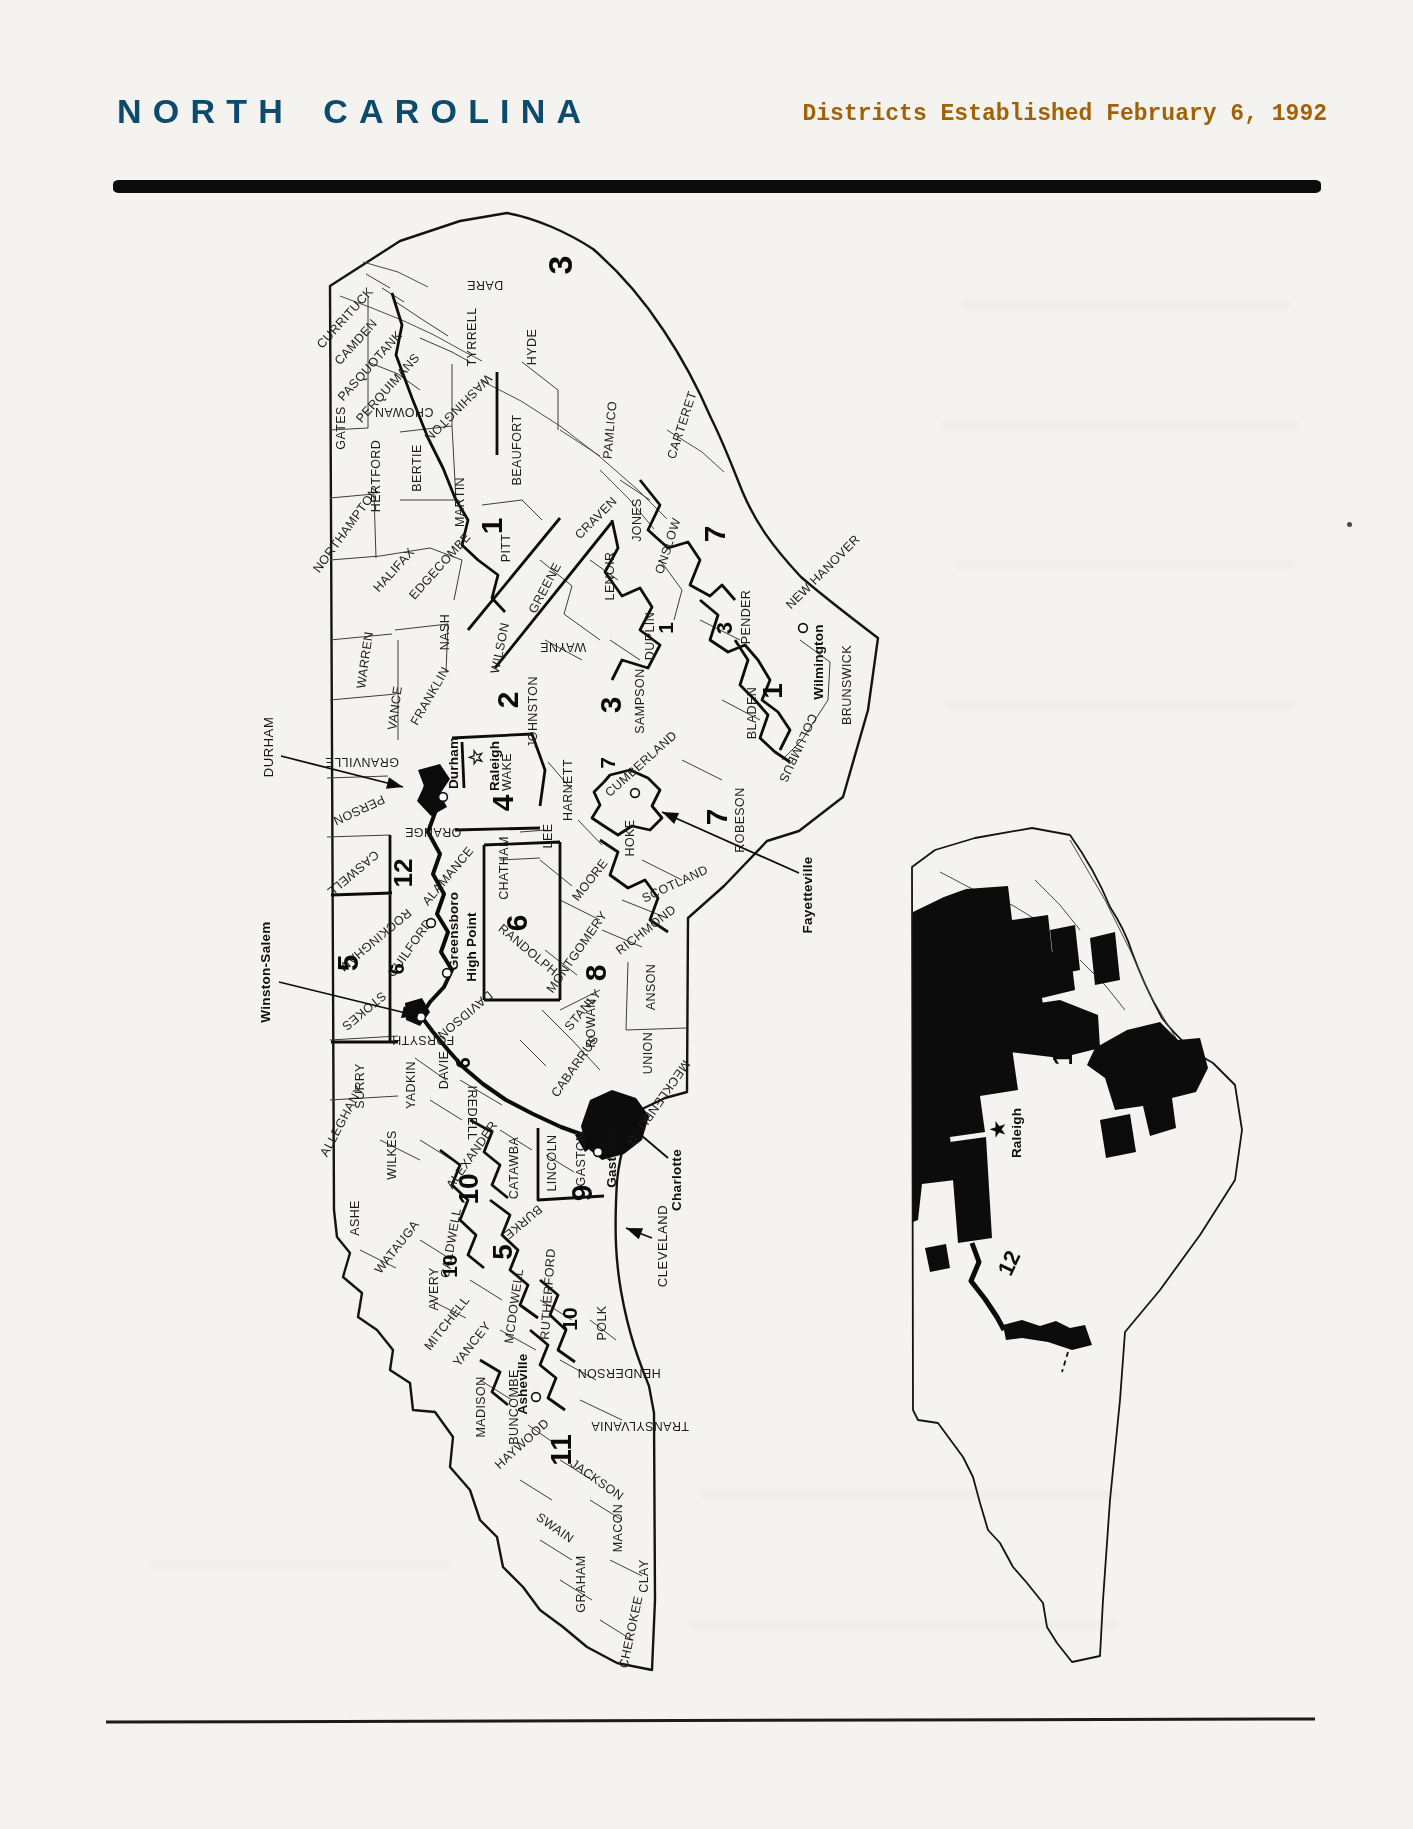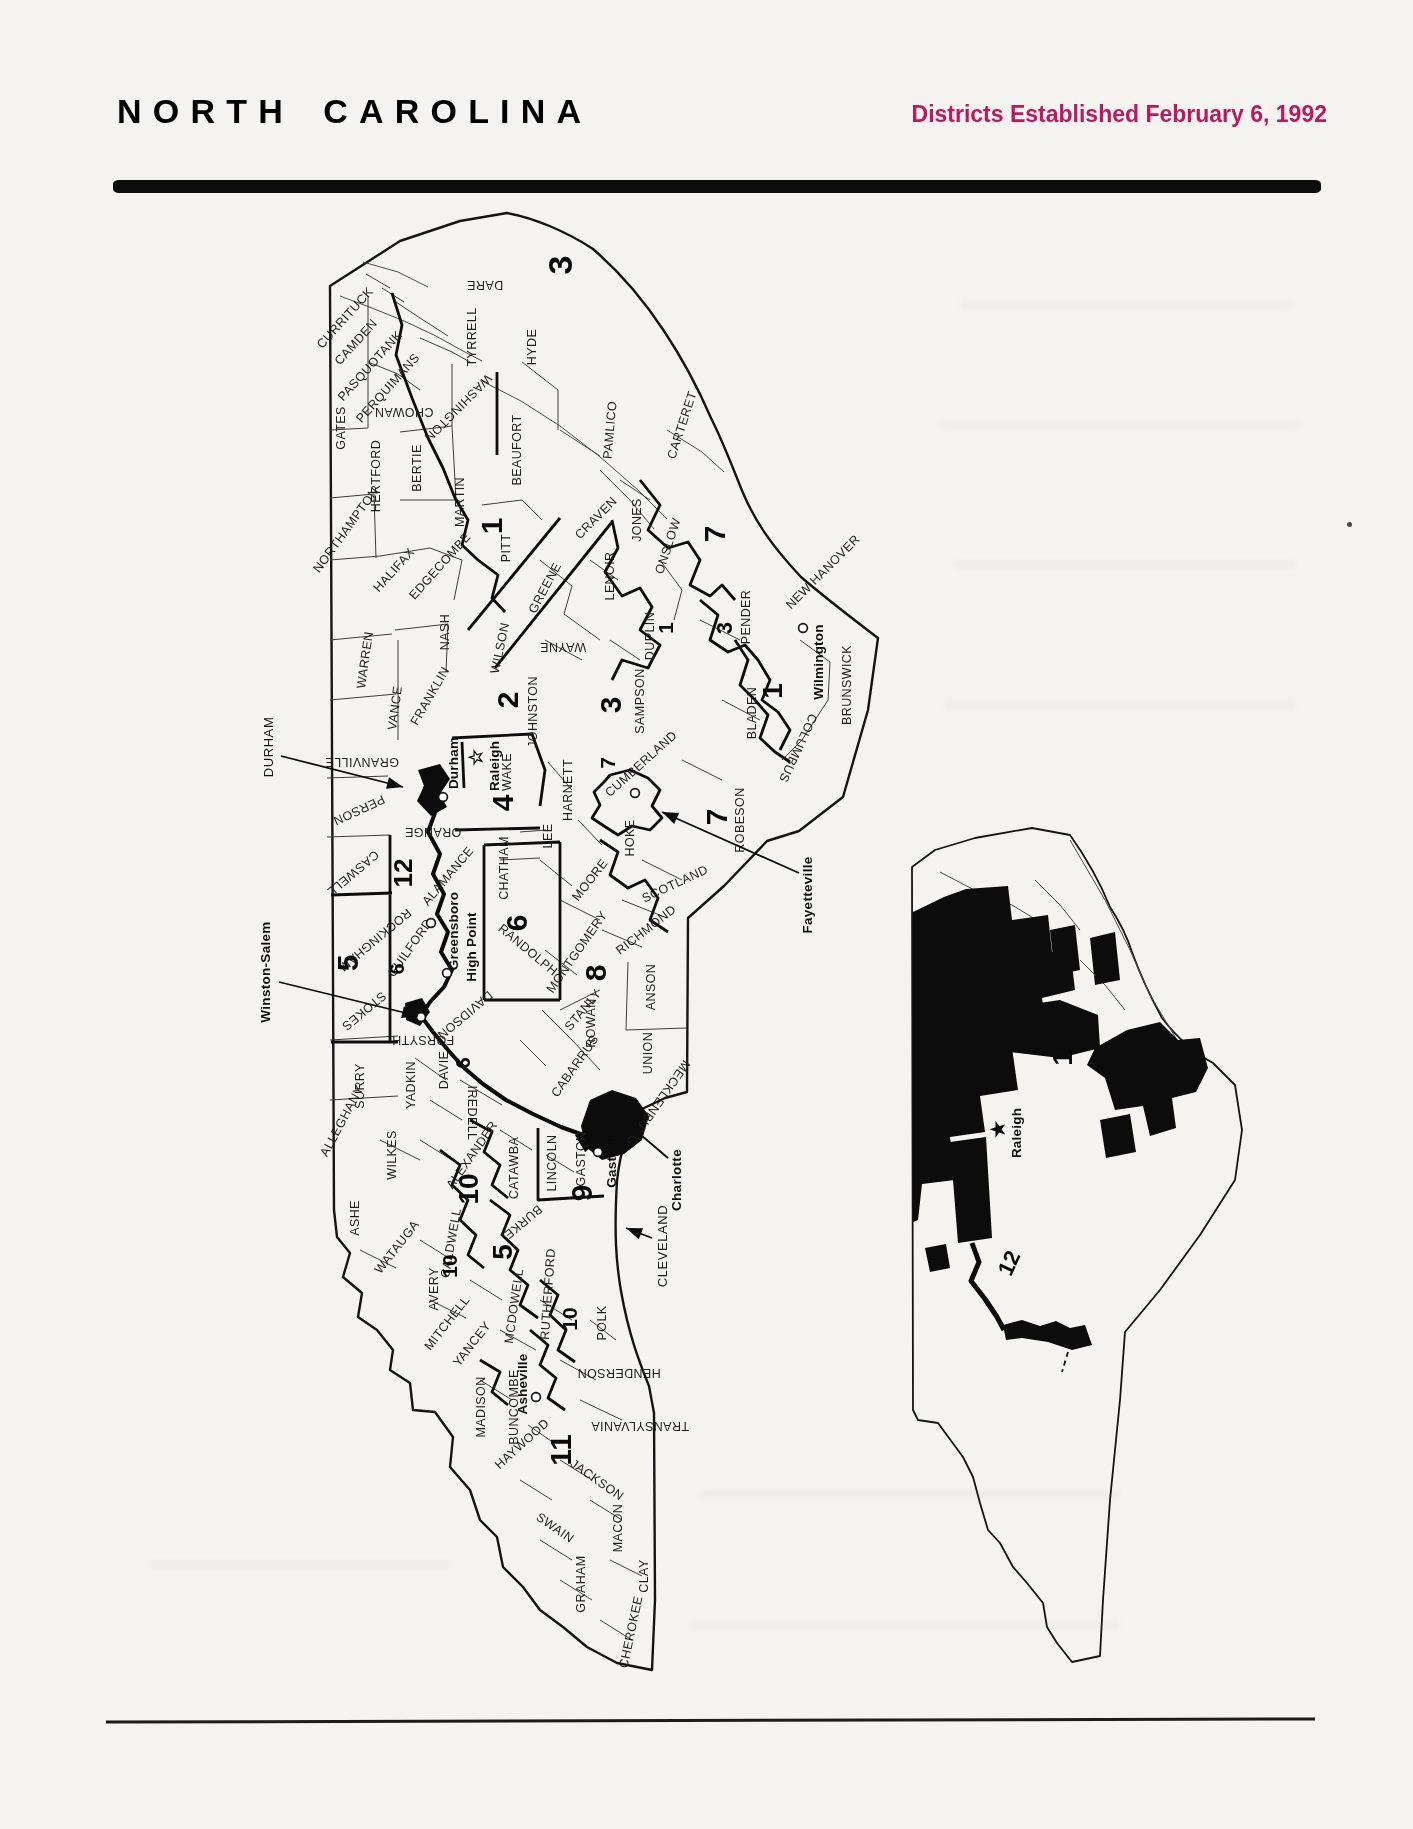--- a/index.html
+++ b/index.html
@@ -1,21 +1,21 @@
 <!DOCTYPE html>
 <html><head>
 <meta charset="utf-8">
 <style>
   html,body{margin:0;padding:0;}
   body{width:1413px;height:1829px;background:#e9e8e4;font-family:"Liberation Sans",sans-serif;}
   .page{position:relative;width:1413px;height:1829px;background:#f4f3ef;overflow:hidden;}
   .page-title{position:absolute;left:117px;top:92px;font-family:"Liberation Sans",sans-serif;
-    font-weight:bold;font-size:34px;letter-spacing:.33em;word-spacing:.25em;color:#000000;white-space:nowrap;}
-  .page-subtitle{position:absolute;right:86px;top:101px;font-family:Liberation Sans, sans-serif;
-    font-weight:bold;font-size:23px;color:#be185d;white-space:nowrap;}
+    font-weight:bold;font-size:34px;letter-spacing:.33em;word-spacing:.25em;color:#0c4a6e;white-space:nowrap;}
+  .page-subtitle{position:absolute;right:86px;top:101px;font-family:Liberation Mono, monospace;
+    font-weight:bold;font-size:23px;color:#a16207;white-space:nowrap;}
   .rule-thick{position:absolute;left:113px;top:180px;width:1208px;height:13px;background:#0c0c0c;border-radius:6px/4px;}
   .rule-thin{position:absolute;left:106px;top:1719px;width:1209px;height:3px;background:#1c1c1c;transform:rotate(-0.15deg);}
   .stray-dot{position:absolute;left:1347px;top:522px;width:5px;height:5px;border-radius:50%;background:#2a2a2a;opacity:.85;}
   .ghost{position:absolute;background:#8a8a86;opacity:.05;filter:blur(2px);border-radius:3px;}
   svg#map-svg{position:absolute;left:0;top:0;}
   svg text{font-family:"Liberation Sans",sans-serif;fill:#1d1d1d;}
   .lbl{font-size:12.5px;letter-spacing:.4px;}
   .num{font-weight:bold;fill:#0a0a0a;}
   .city{font-weight:bold;font-size:13.5px;fill:#0e0e0e;letter-spacing:.2px;}
   .callout{font-weight:bold;font-size:13.5px;fill:#0e0e0e;letter-spacing:.3px;}

